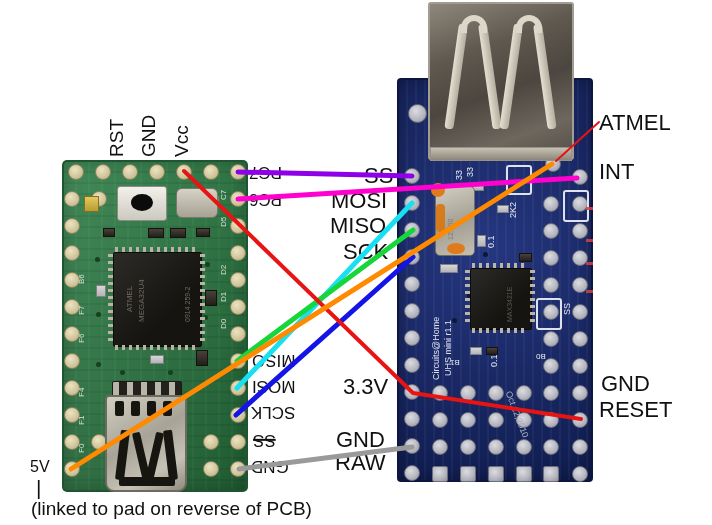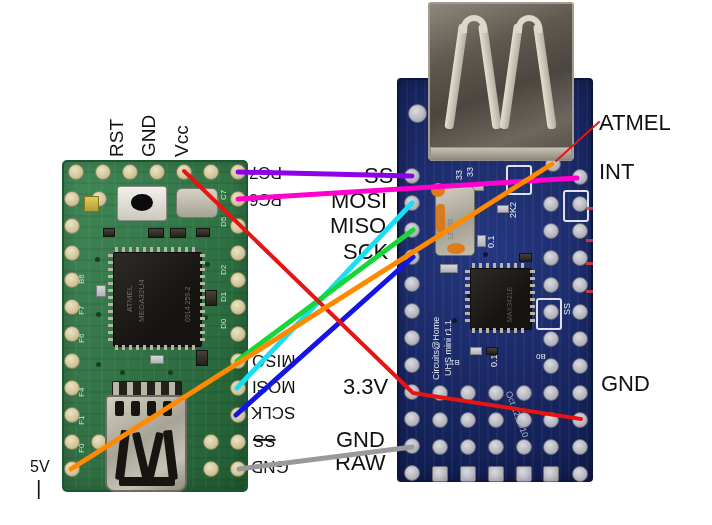--- a/index.html
+++ b/index.html
@@ -279,22 +279,24 @@
     <div class="lbl" style="left: 249px; top: 163px; font-size: 17px; transform: rotate(180deg);">PC7</div>
     <div class="lbl" style="left: 249px; top: 190px; font-size: 17px; transform: rotate(180deg);">PC6</div>
     <div class="lbl" style="left: 364px; top: 164px; font-size: 22px;">SS</div>
     <div class="lbl" style="left: 331px; top: 189px; font-size: 22px;">MOSI</div>
     <div class="lbl" style="left: 330px; top: 214px; font-size: 22px;">MISO</div>
     <div class="lbl" style="left: 343px; top: 240px; font-size: 22px;">SCK</div>
     <div class="lbl" style="left: 599px; top: 111px; font-size: 22px;">ATMEL</div>
     <div class="lbl" style="left: 599px; top: 160px; font-size: 22px;">INT</div>
     <div class="lbl" style="left: 343px; top: 375px; font-size: 22px;">3.3V</div>
     <div class="lbl" style="left: 601px; top: 372px; font-size: 22px;">GND</div>
+    <div class="lbl" style="left: 599px; top: 398px; font-size: 22px;">RESET</div>
     <div class="lbl" style="left: 336px; top: 428px; font-size: 22px;">GND</div>
     <div class="lbl" style="left: 335px; top: 451px; font-size: 22px;">RAW</div>
     <div class="lbl" style="left: 252px; top: 351px; font-size: 17px; transform: rotate(180deg);">MISO</div>
     <div class="lbl" style="left: 252px; top: 377px; font-size: 17px; transform: rotate(180deg);">MOSI</div>
     <div class="lbl" style="left: 251px; top: 403px; font-size: 17px; transform: rotate(180deg);">SCLK</div>
     <div class="lbl strike" style="left: 253px; top: 431px; font-size: 17px; transform: rotate(180deg);">SS</div>
     <div class="lbl" style="left: 251px; top: 457px; font-size: 17px; transform: rotate(180deg);">GND</div>
     <div class="lbl" style="left: 30px; top: 459px; font-size: 16px;">5V</div>
     <div class="lbl" style="left: 36px; top: 477px; font-size: 21px;">|</div>
+    <div class="lbl" style="left: 31px; top: 499px; font-size: 19px;">(linked to pad on reverse of PCB)</div>
   </div>
 
 </body></html>

